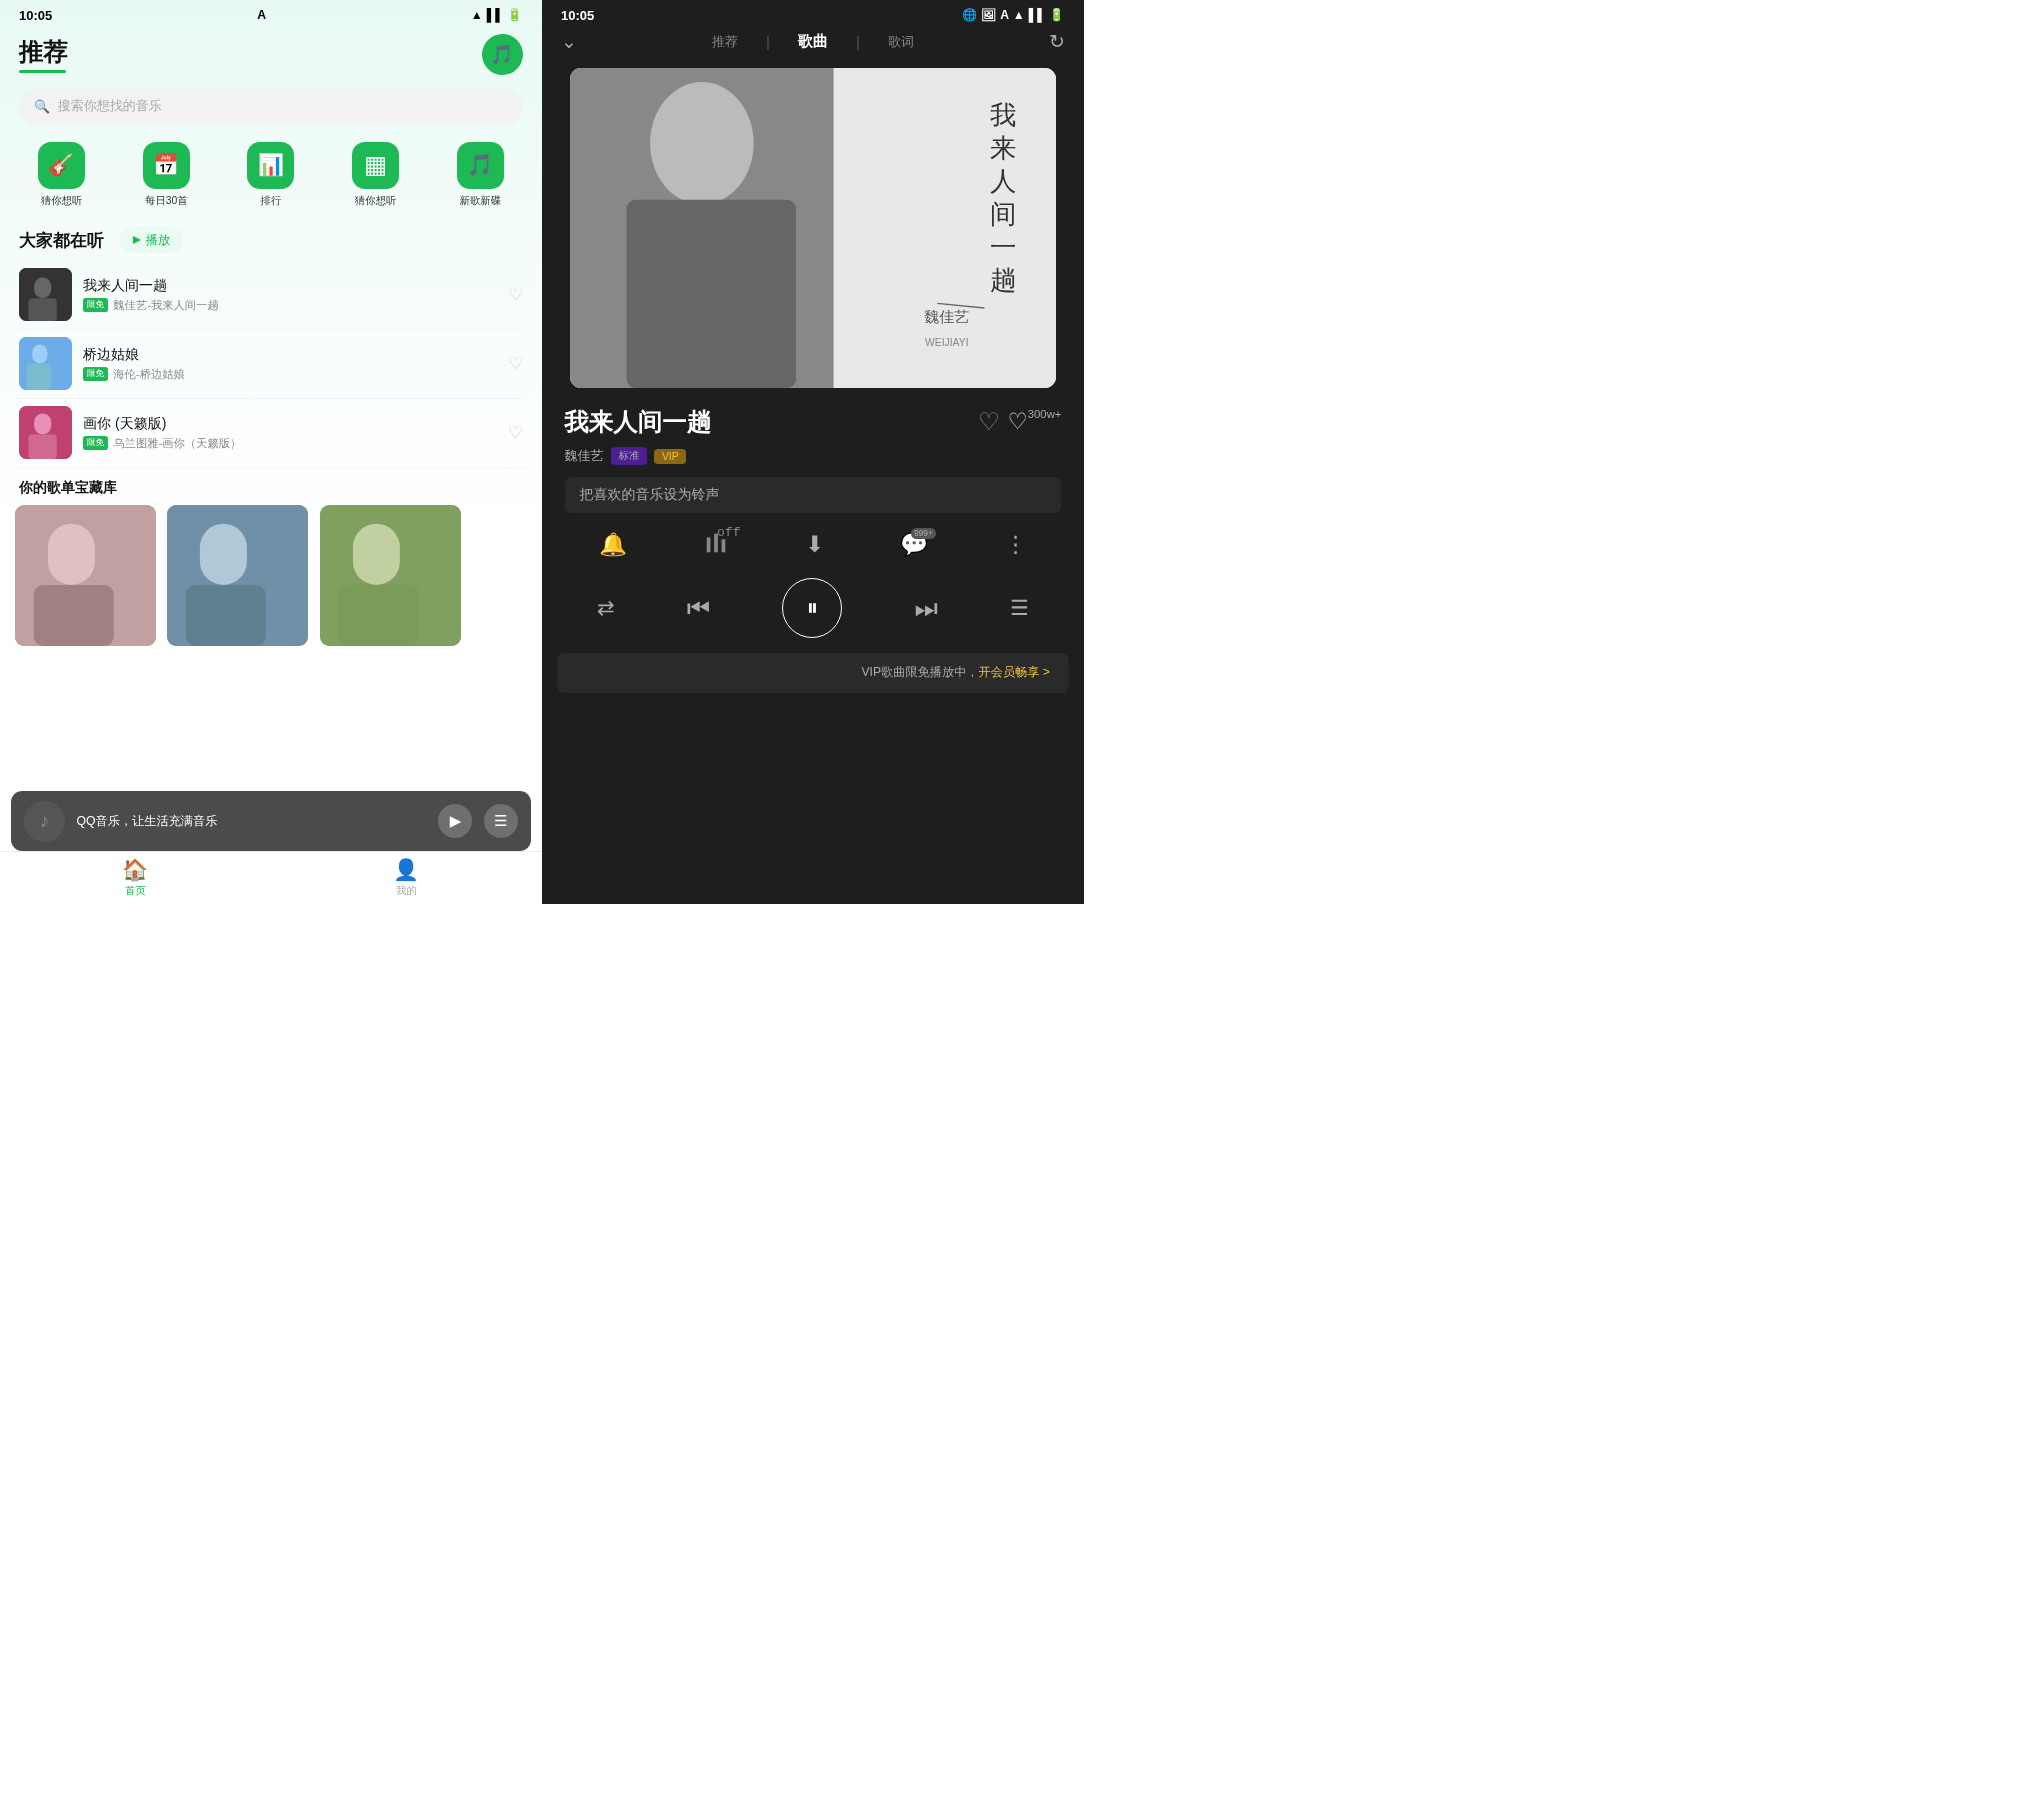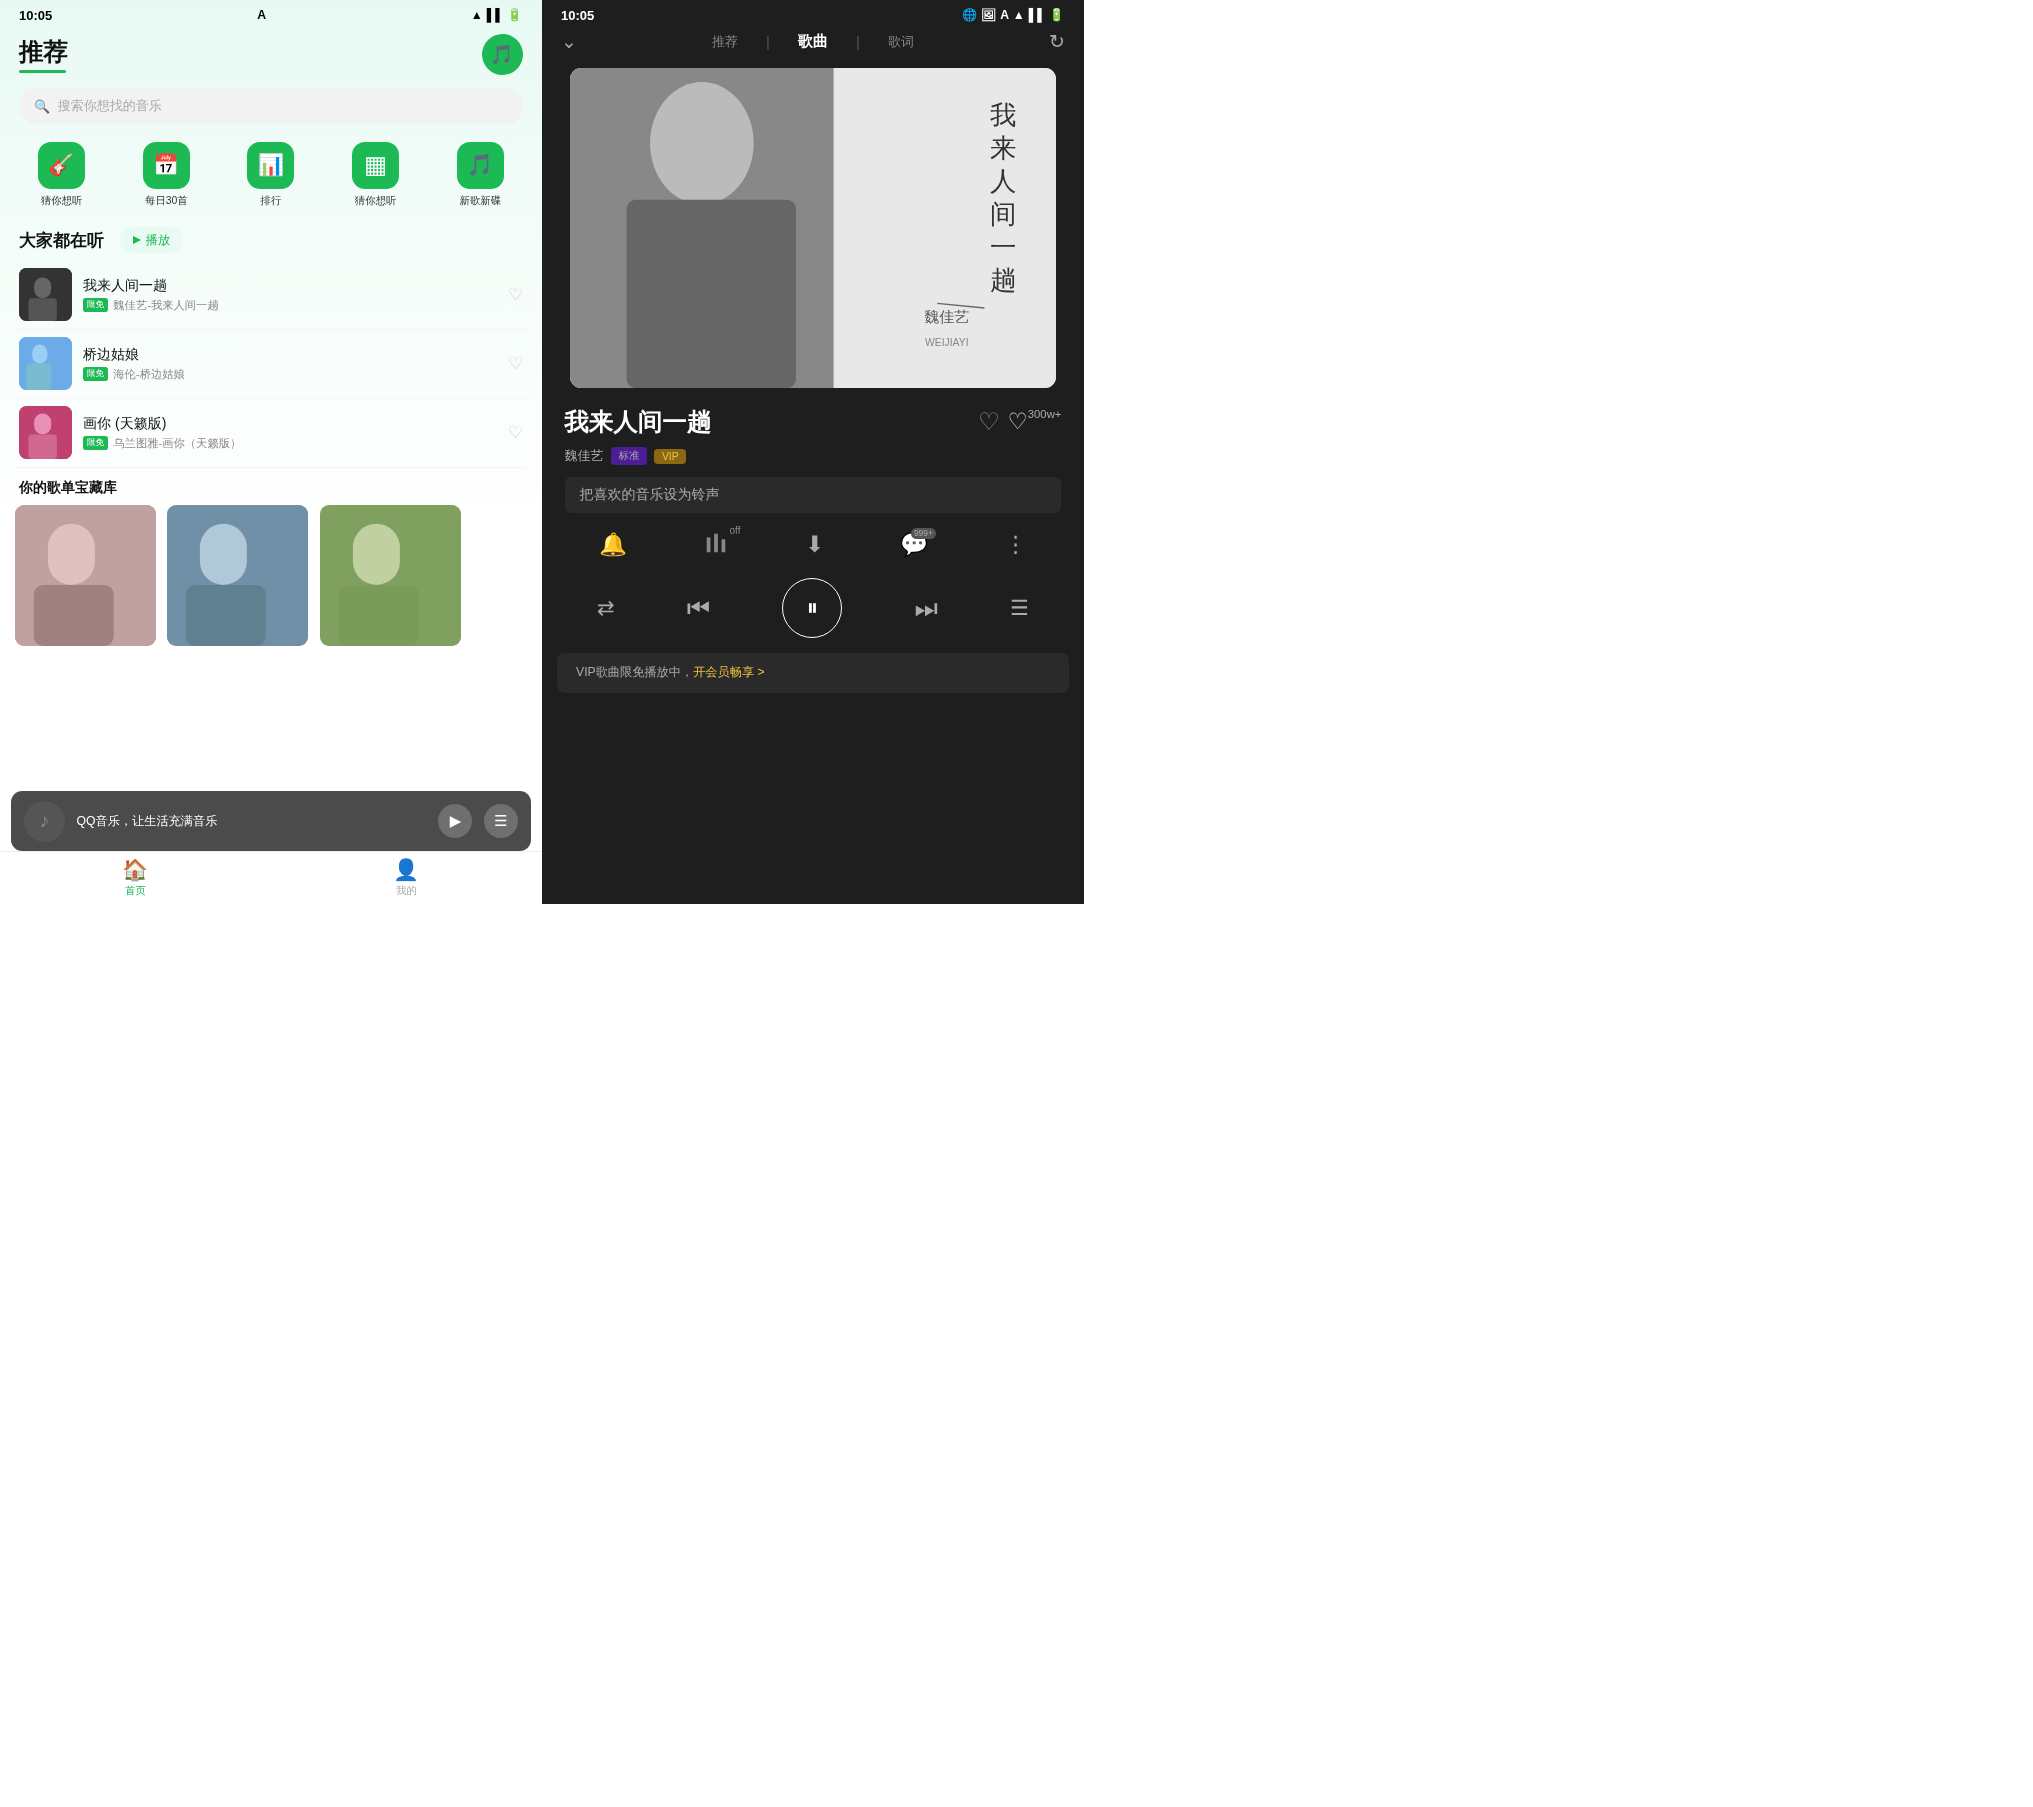--- a/index.html
+++ b/index.html
@@ -363,21 +363,22 @@
       color: #aaa;
       font-size: 8.5px;
       padding: 0.9px 2.8px;
       border-radius: 7.5px;
     }
     .off-text {
       position: absolute;
       top: -5.6px;
       right: -11.3px;
       color: #888;
-      font-size: 10px;
+      font-size: 13px;
+      font-family: Liberation Mono, monospace;
     }
 
     .progress-section { padding: 3.8px 22.6px; }
     .progress-bar-wrapper {
       height: 3.8px;
       background: #444;
       border-radius: 1.9px;
       position: relative;
       margin-bottom: 5.6px;
     }
@@ -425,21 +426,21 @@
     }
     .queue-btn { color: #aaa; font-size: 21px; }
 
     .vip-banner {
       margin: 5.6px 15px 9.4px;
       background: #2a2a2a;
       border-radius: 7.5px;
       padding: 11.3px 19px;
       display: flex;
       align-items: center;
-      justify-content: flex-start;
+      justify-content: flex-end;
       color: #aaa;
       font-size: 12.2px;
     }
     .vip-cta {
       color: #f0c040;
       font-size: 12.2px;
       font-weight: 500;
     }
   </style>
 </head>

